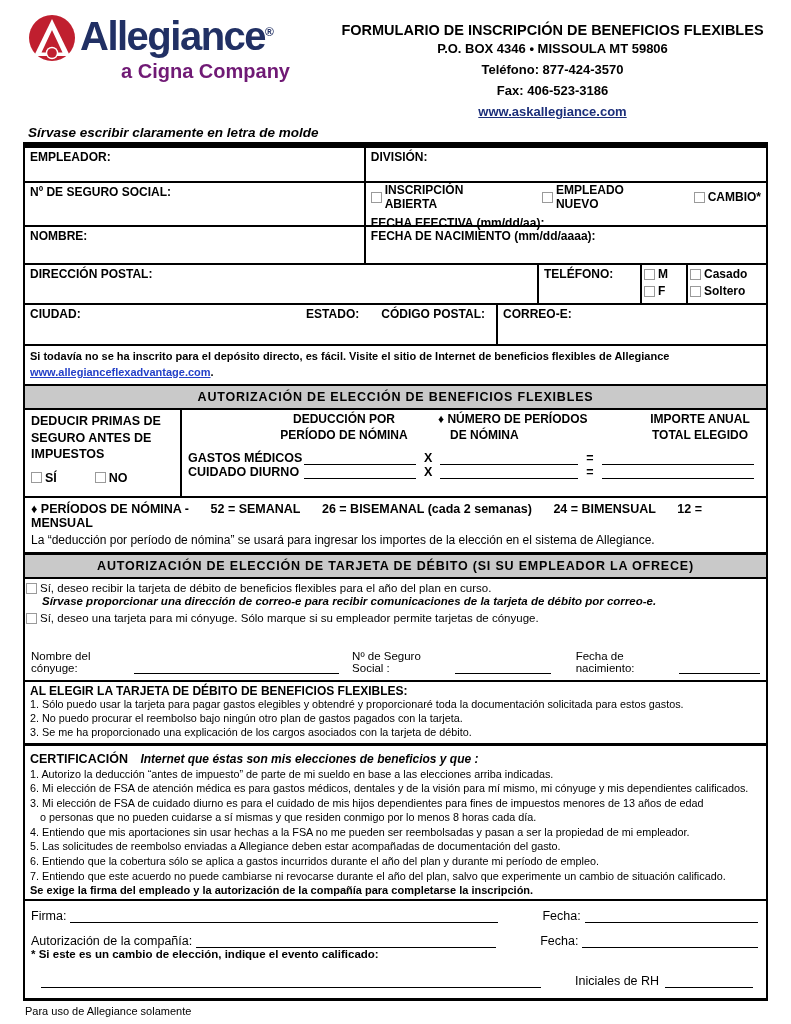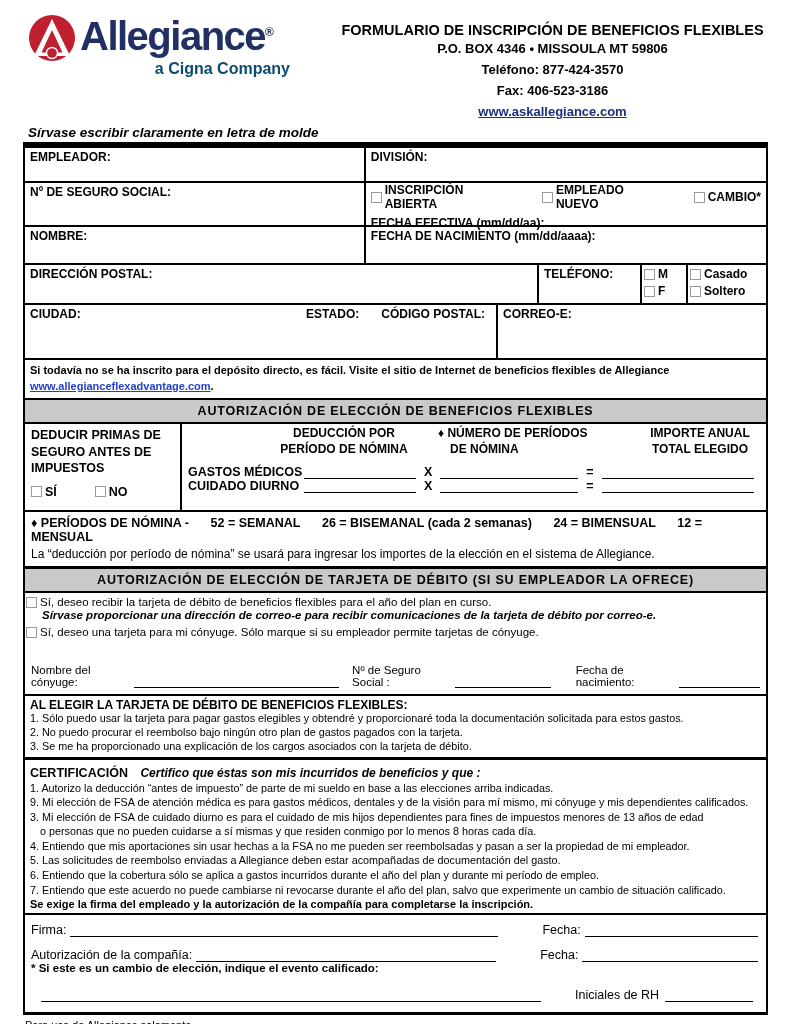--- a/index.html
+++ b/index.html
@@ -7,21 +7,21 @@
     font-family:"Liberation Sans", sans-serif; color:#000; }
   .page { width:791px; height:1024px; position:relative; }
 
   
   .hdr { display:flex; padding:14px 14px 0 28px; }
   .logo-block { width:300px; }
   .logo-row { display:flex; align-items:flex-start; }
   .logo-icon { width:48px; height:48px; flex:0 0 auto; }
   .brand { font-size:40px; font-weight:bold; color:#213064; letter-spacing:-1.5px; margin-left:4px; }
   .reg { font-size:12px; vertical-align:super; color:#213064; font-weight:bold; }
-  .tagline { color:#0c4a6e; font-weight:bold; font-size:16px; text-align:right; width:262px; margin-top:-2px; }
+  .tagline { color:#701a75; font-weight:bold; font-size:20px; text-align:right; width:262px; margin-top:-2px; }
   .title-block { flex:1; text-align:center; padding-top:8px; }
   .form-title { font-size:14.5px; font-weight:bold; }
   .addr { font-size:13px; font-weight:bold; margin-top:2px; line-height:1.45; }
   .weblink { font-size:13px; font-weight:bold; color:#1c2f7a; text-decoration:underline; }
 
   .instruction { font-size:13.5px; font-weight:bold; font-style:italic; margin:4px 0 2px 28px; }
 
   
   .formbox { margin:0 23px; border:2px solid #000; border-top-width:6px; border-bottom-width:3px; }
   .row { display:flex; border-bottom:2px solid #000; }
@@ -31,21 +31,21 @@
   .r1 { height:35px; } .r1 .c1 { width:46%; } .r1 .c2 { flex:1; }
   .r2 { height:44px; } .r2 .c1 { width:46%; }
   .r2 .c2 { flex:1; padding:0 5px; }
   .opt-row { display:flex; gap:26px; font-size:12px; font-weight:bold; align-items:center; }
   .opt { display:flex; align-items:center; }
   .r2 .fecha { font-size:12px; font-weight:bold; margin-top:5px; }
   .r3 { height:38px; } .r3 .c1 { width:46%; } .r3 .c2 { flex:1; }
   .r4 { height:40px; } .r4 .c1 { width:514px; } .r4 .c2 { width:103px; }
   .r4 .c3 { width:46px; padding:1px 2px; } .r4 .c4 { flex:1; padding:1px 2px; }
   .mini { display:flex; align-items:center; font-size:12px; font-weight:bold; line-height:17px; }
-  .r5 { height:55px; }
+  .r5 { height:41px; }
   .r5 .c1 { width:473px; display:flex; }
   .r5 .c1 .ciudad { flex:1; }
   .r5 .c1 .estado { margin-right:22px; }
   .r5 .c1 .cp { margin-right:6px; }
   .r5 .c2 { flex:1; }
 
   .note-row { border-bottom:2px solid #000; padding:3px 17px 4px 5px; font-size:11px; font-weight:bold; line-height:1.4; }
   .note-link { color:#2440c8; text-decoration:underline; }
 
   .sec-hdr { background:#c9c9c9; border-bottom:2px solid #000; text-align:center;
@@ -291,24 +291,24 @@
     <div class="electing">
       <div class="etitle">AL ELEGIR LA TARJETA DE DÉBITO DE BENEFICIOS FLEXIBLES:</div>
       <div class="eitem">1. Sólo puedo usar la tarjeta para pagar gastos elegibles y obtendré y proporcionaré toda la documentación solicitada para estos gastos.</div>
       <div class="eitem">2. No puedo procurar el reembolso bajo ningún otro plan de gastos pagados con la tarjeta.</div>
       <div class="eitem">3. Se me ha proporcionado una explicación de los cargos asociados con la tarjeta de débito.</div>
     </div>
 
     <div class="cert">
       <div>
         <span class="ctitle">CERTIFICACIÓN</span>
-        <span class="csub">Certifico que éstas son mis incurridos de beneficios y que :</span>
+        <span class="csub">Internet que éstas son mis elecciones de beneficios y que :</span>
       </div>
       <div class="citem">1. Autorizo la deducción “antes de impuesto” de parte de mi sueldo en base a las elecciones arriba indicadas.</div>
-      <div class="citem">9. Mi elección de FSA de atención médica es para gastos médicos, dentales y de la visión para mí mismo, mi cónyuge y mis dependientes calificados.</div>
+      <div class="citem">6. Mi elección de FSA de atención médica es para gastos médicos, dentales y de la visión para mí mismo, mi cónyuge y mis dependientes calificados.</div>
       <div class="citem">3. Mi elección de FSA de cuidado diurno es para el cuidado de mis hijos dependientes para fines de impuestos menores de 13 años de edad</div>
       <div class="citem cont">o personas que no pueden cuidarse a sí mismas y que residen conmigo por lo menos 8 horas cada día.</div>
       <div class="citem">4. Entiendo que mis aportaciones sin usar hechas a la FSA no me pueden ser reembolsadas y pasan a ser la propiedad de mi empleador.</div>
       <div class="citem">5. Las solicitudes de reembolso enviadas a Allegiance deben estar acompañadas de documentación del gasto.</div>
       <div class="citem">6. Entiendo que la cobertura sólo se aplica a gastos incurridos durante el año del plan y durante mi período de empleo.</div>
       <div class="citem">7. Entiendo que este acuerdo no puede cambiarse ni revocarse durante el año del plan, salvo que experimente un cambio de situación calificado.</div>
       <div class="closing">Se exige la firma del empleado y la autorización de la compañía para completarse la inscripción.</div>
     </div>
 
     <div class="sig">

